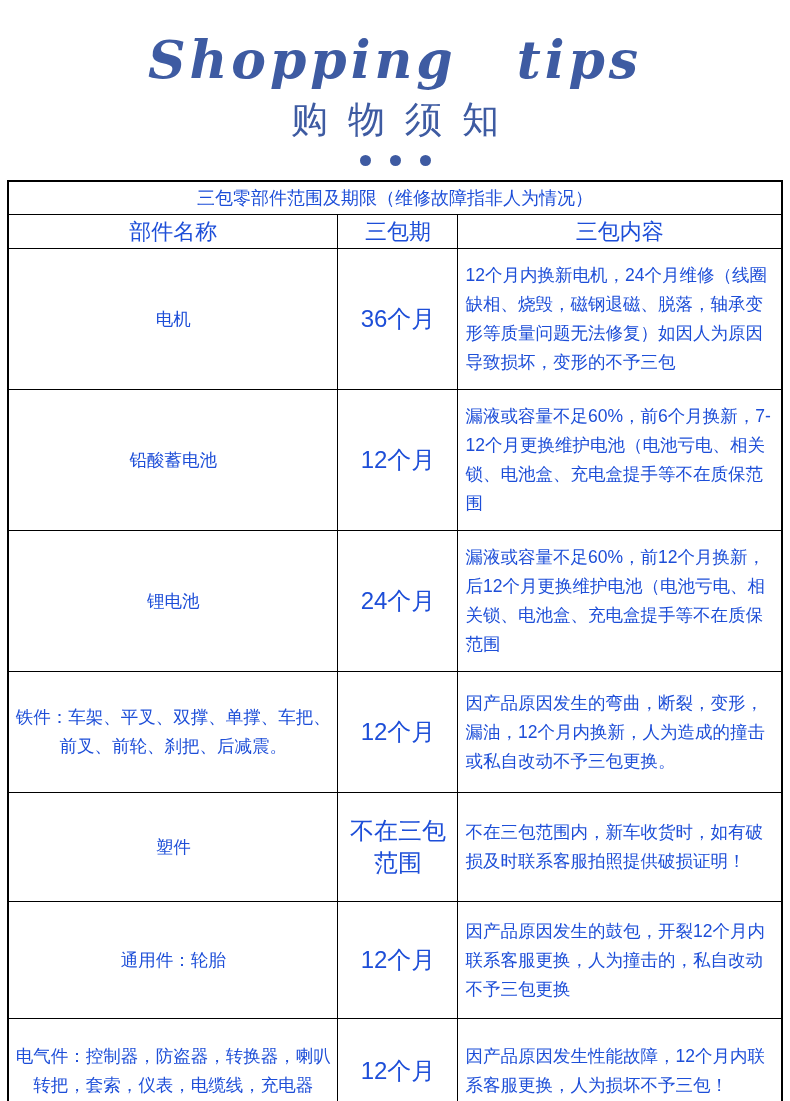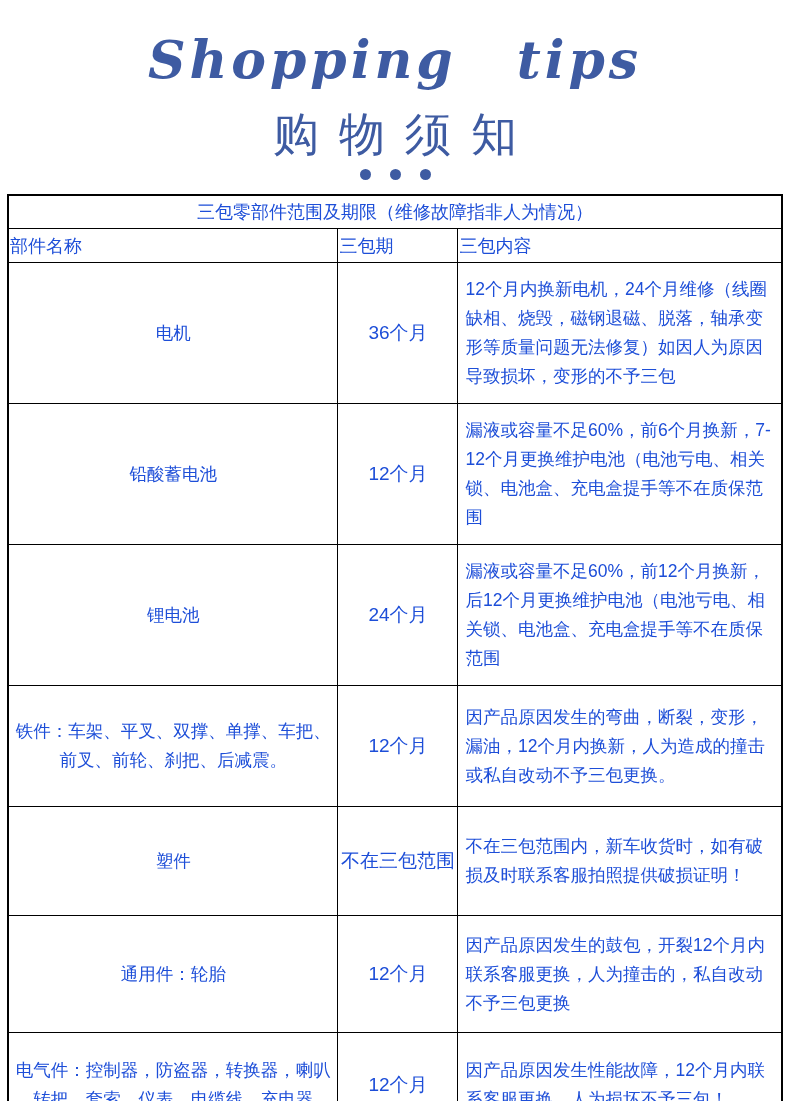--- a/index.html
+++ b/index.html
@@ -25,26 +25,26 @@
     font-style: italic;
     font-weight: bold;
     color: #3e5ba2;
     font-size: 52px;
     line-height: 64px;
     letter-spacing: 4px;
     word-spacing: 38px;
   }
   .title-zh {
     color: #3e5ba2;
-    font-size: 46px;
+    font-size: 37px;
     line-height: 52px;
     font-weight: 400;
     letter-spacing: 20px;
     text-indent: 20px;
-    margin-top: 16px;
+    margin-top: 2px;
   }
   .dots {
     margin-top: 8px;
     height: 12px;
     display: flex;
     justify-content: center;
     align-items: center;
     gap: 19px;
   }
   .dot {
@@ -69,35 +69,35 @@
     color: #1d4ed8;
     overflow: hidden;
   }
   .caption-cell {
     height: 30px;
     text-align: center;
     font-size: 18px;
   }
   .head-cell {
     height: 31px;
-    text-align: left;
-    font-size: 18px;
+    text-align: center;
+    font-size: 22px;
   }
   td.part {
     text-align: center;
     font-size: 17.5px;
     line-height: 29px;
     padding: 4px 6px;
   }
   td.part.left {
     text-align: center;
   }
   td.period {
     text-align: center;
-    font-size: 19px;
+    font-size: 24px;
     padding: 0 2px;
   }
   td.content {
     text-align: left;
     font-size: 17.5px;
     line-height: 29px;
     padding: 12px 7px;
   }
 </style>
 </head>

